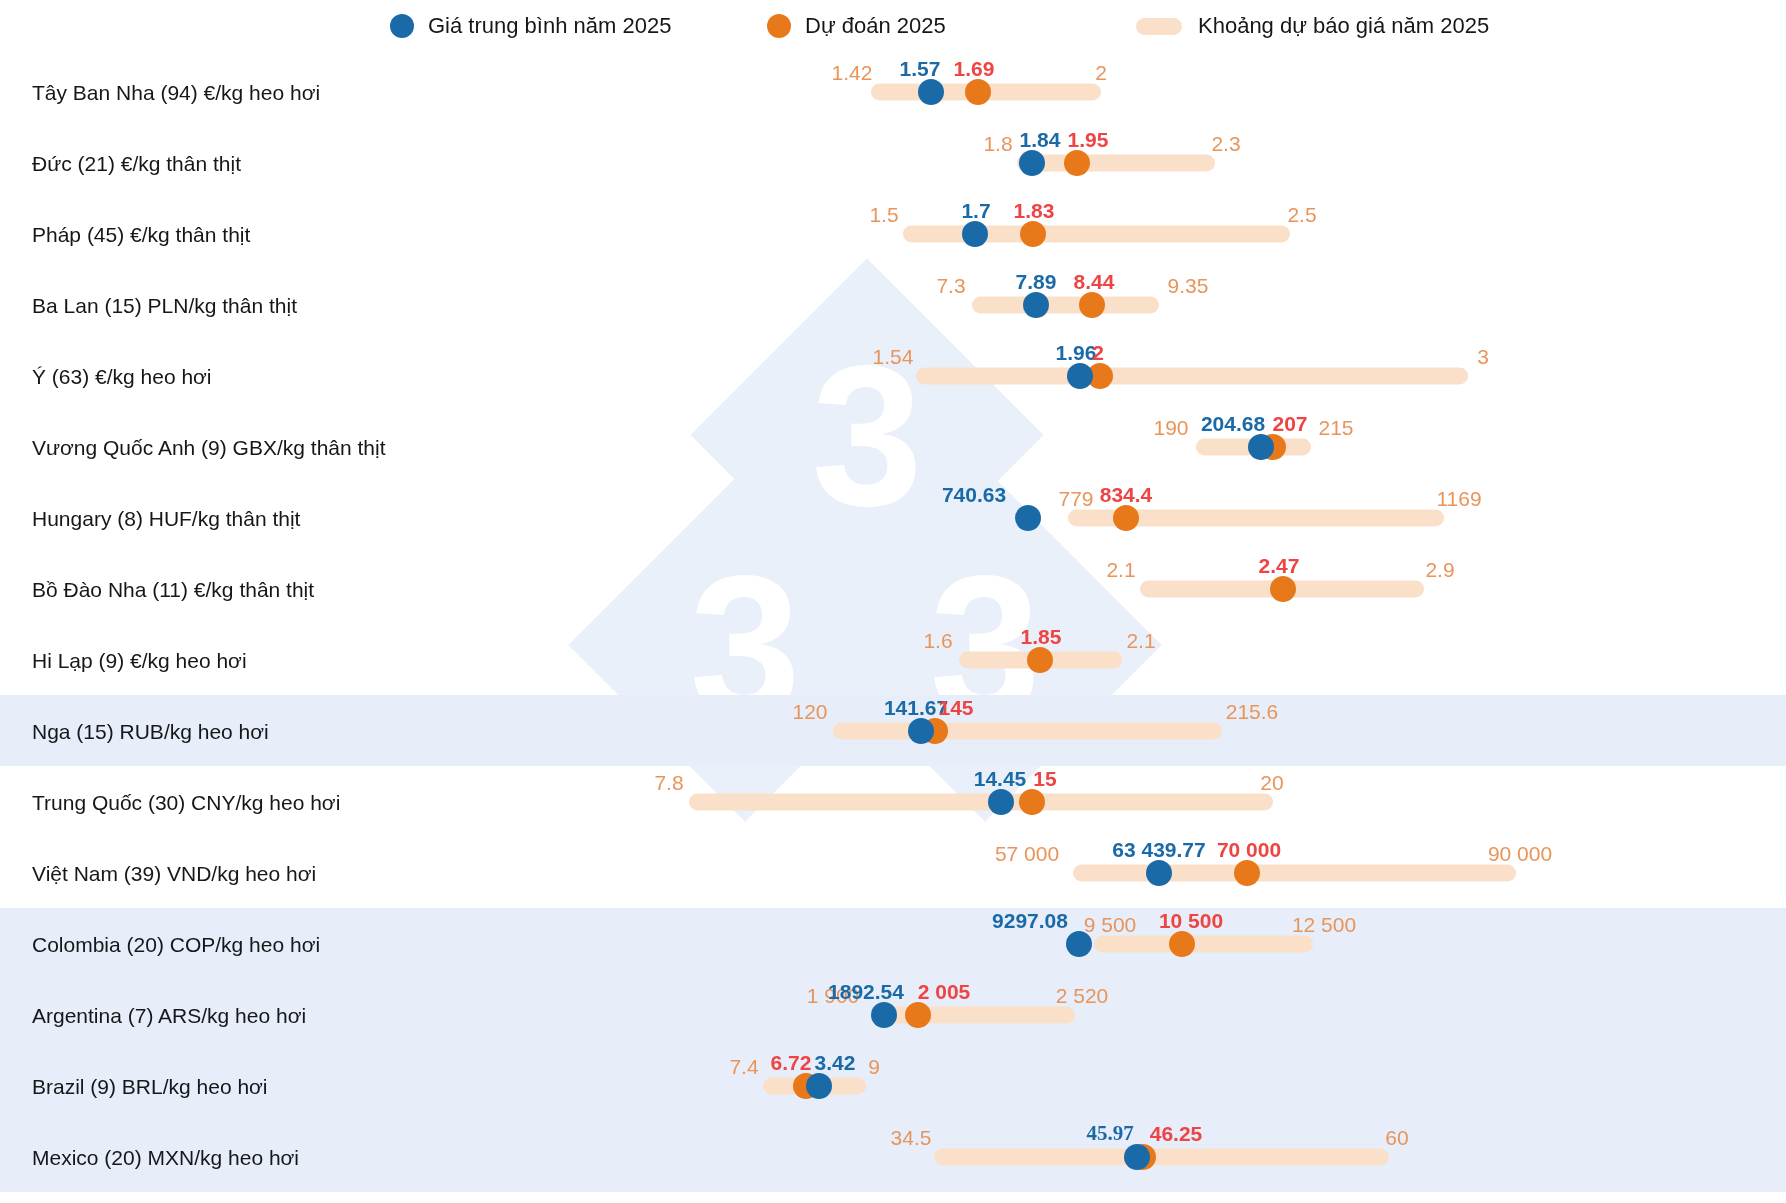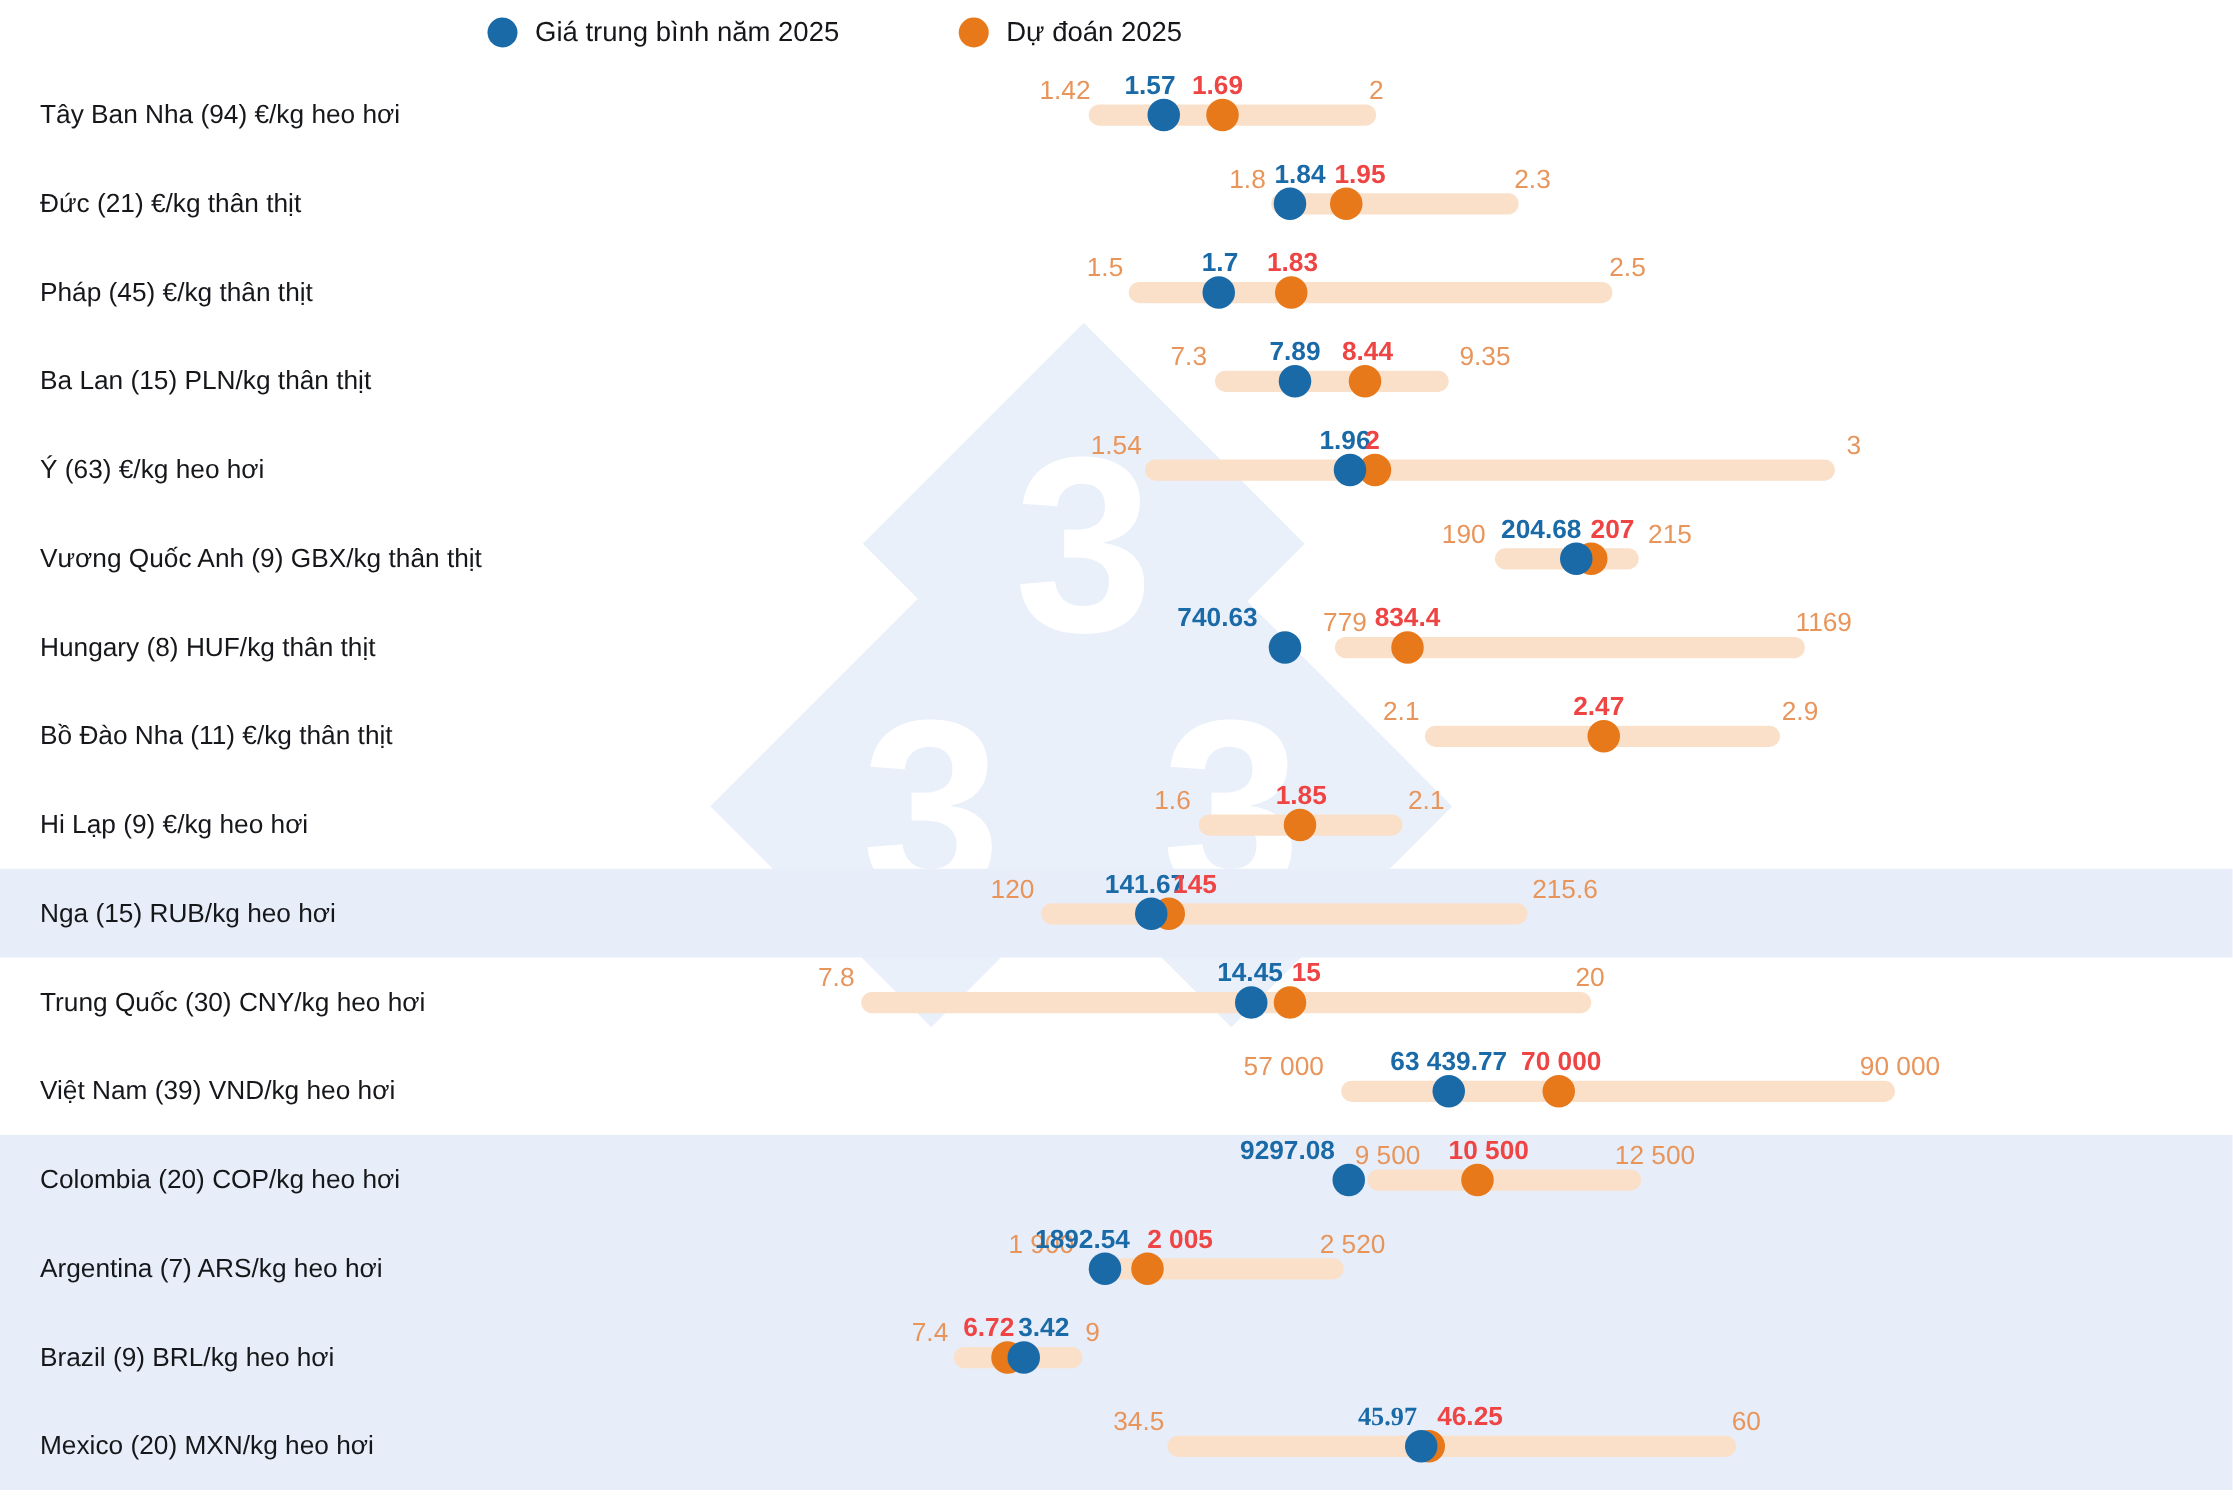--- a/index.html
+++ b/index.html
@@ -155,20 +155,24 @@
 
 <div id="legend">
     <div class="legend-item" style="left: 390px;">
       <span class="legend-swatch-dot" style="background: rgb(27, 106, 168);"></span>
       <span class="legend-label">Giá trung bình năm 2025</span>
     </div>
     <div class="legend-item" style="left: 767px;">
       <span class="legend-swatch-dot" style="background: rgb(232, 121, 27);"></span>
       <span class="legend-label">Dự đoán 2025</span>
     </div>
+    <div class="legend-item" style="left: 1136px;">
+      <span class="legend-swatch-bar" style="background: rgb(250, 223, 201);"></span>
+      <span class="legend-label">Khoảng dự báo giá năm 2025</span>
+    </div>
   </div>
 
 <div id="plot">
     <div class="row" style="top: 0px;">
       <div class="row-label">Tây Ban Nha (94)  €/kg heo hơi</div>
       <div class="track" style="left: 871px; width: 230px; background: rgb(250, 223, 201);"></div>
       <div class="dot avg" style="left: 931px; background: rgb(27, 106, 168);"></div>
       <div class="dot fcst" style="left: 978px; background: rgb(232, 121, 27);"></div>
       <div class="vlabel endcap" style="left: 852px;">1.42</div>
       <div class="vlabel endcap" style="left: 1101px;">2</div>

